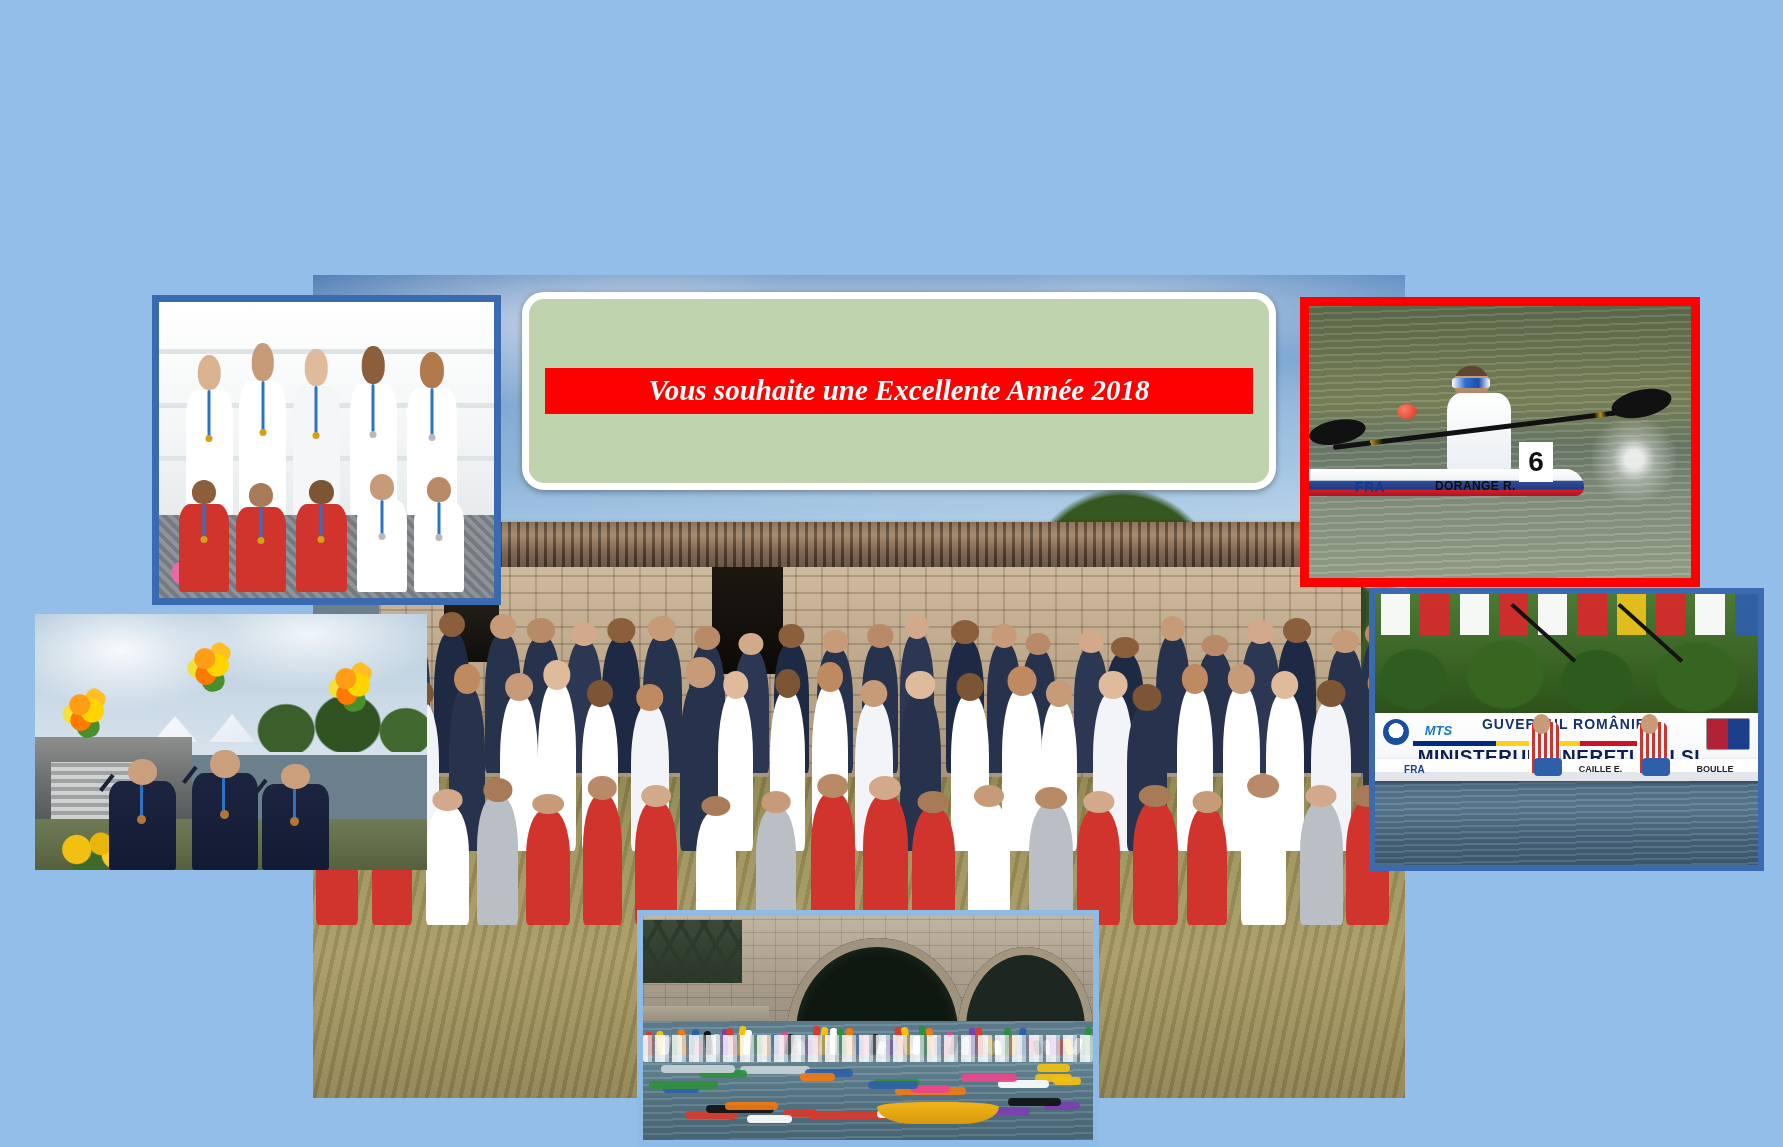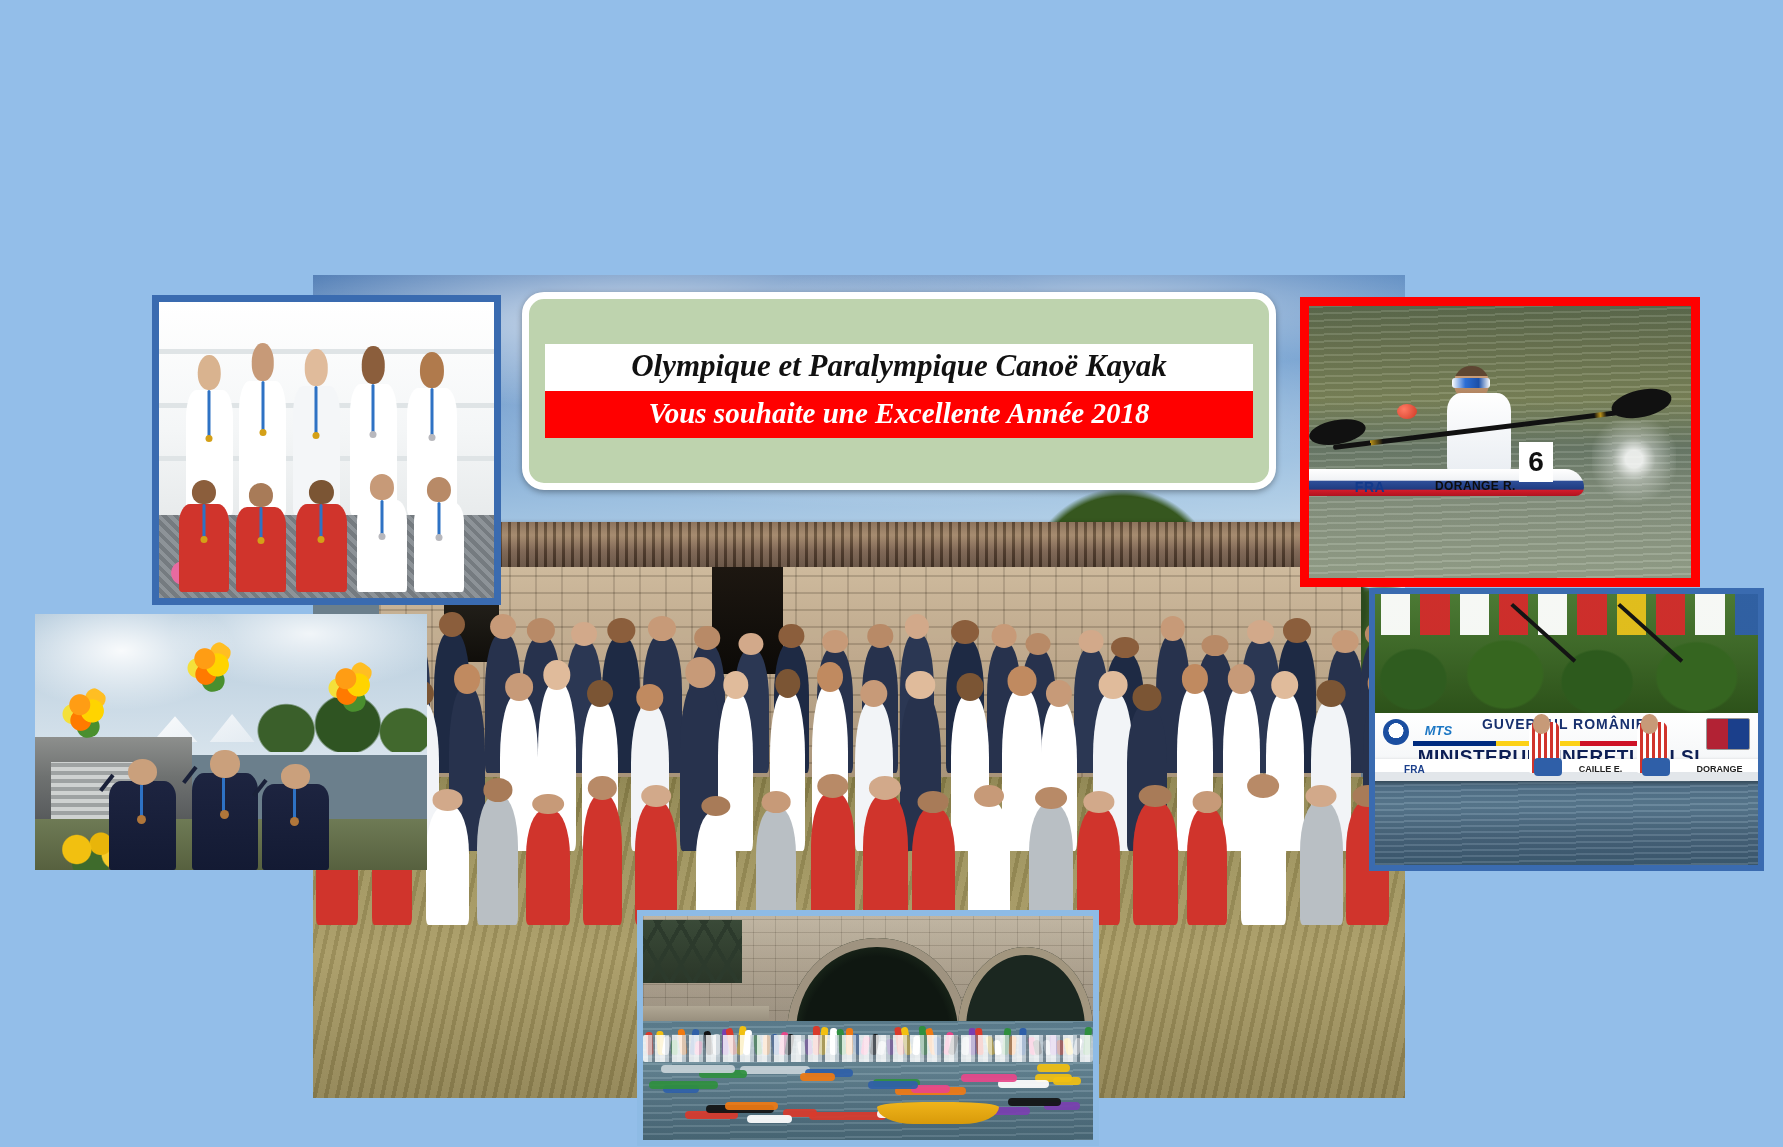--- a/index.html
+++ b/index.html
@@ -685,21 +685,21 @@
         <div class="mts">MTS</div>
         <div class="t1">GUVERNUL ROMÂNIEI</div>
         <div class="tri"></div>
         <div class="t2">MINISTERUL TINERETULUI ŞI SPORTULUI</div>
         <div class="crest"></div>
       </div>
       <div class="lake"></div>
       <div class="canoe">
         <span class="fra">FRA</span>
         <span class="n1">CAILLE E.</span>
-        <span class="n2">DORANGE</span>
+        <span class="n2">BOULLE</span>
       </div>
     <div class="paddler" style="left: 38%; bottom: 34%; width: 13%; height: 30%;">
           <div style="position:absolute;left:18%;bottom:0;width:62%;height:62%;background:repeating-linear-gradient(90deg,#ffffff 0 3px,#d0342c 3px 6px);border-radius:20% 20% 6% 6%;"></div>
           <div style="position:absolute;left:28%;bottom:-4%;width:56%;height:22%;background:#2f5fa8;border-radius:4px;"></div>
           <div style="position:absolute;left:26%;top:28%;width:34%;height:24%;border-radius:48%;background:#c79a78;"></div>
           <div style="position:absolute;left:-62%;top:-40%;width:170%;height:4px;background:#141414;transform:rotate(42deg);transform-origin:100% 50%;"></div>
         </div>
         <div class="paddler" style="left: 66%; bottom: 34%; width: 13%; height: 30%;">
           <div style="position:absolute;left:18%;bottom:0;width:62%;height:62%;background:repeating-linear-gradient(90deg,#ffffff 0 3px,#d0342c 3px 6px);border-radius:20% 20% 6% 6%;"></div>
           <div style="position:absolute;left:28%;bottom:-4%;width:56%;height:22%;background:#2f5fa8;border-radius:4px;"></div>
@@ -836,17 +836,16 @@
           <i style="left: 23.1%; top: 89%; width: 45px; background: rgb(255, 255, 255); opacity: 0.92;"></i>
           <i style="left: 1.3%; top: 73.6%; width: 69px; background: rgb(47, 143, 62); opacity: 0.92;"></i>
           <i style="left: 34.9%; top: 70.3%; width: 35px; background: rgb(240, 122, 18); opacity: 0.92;"></i>
           <i style="left: 49.9%; top: 73.7%; width: 50px; background: rgb(47, 95, 168); opacity: 0.92;"></i>
         </div>
       <div class="canoe-yellow"></div>
     </div>
   </div>
 
   <div id="greeting-card">
-    <div class="band white">Olympique et Paralympique Canoë Kayak</div>
     <div class="band red">Vous souhaite une Excellente Année 2018</div>
   </div>
 
 </div>
 
 </body></html>

